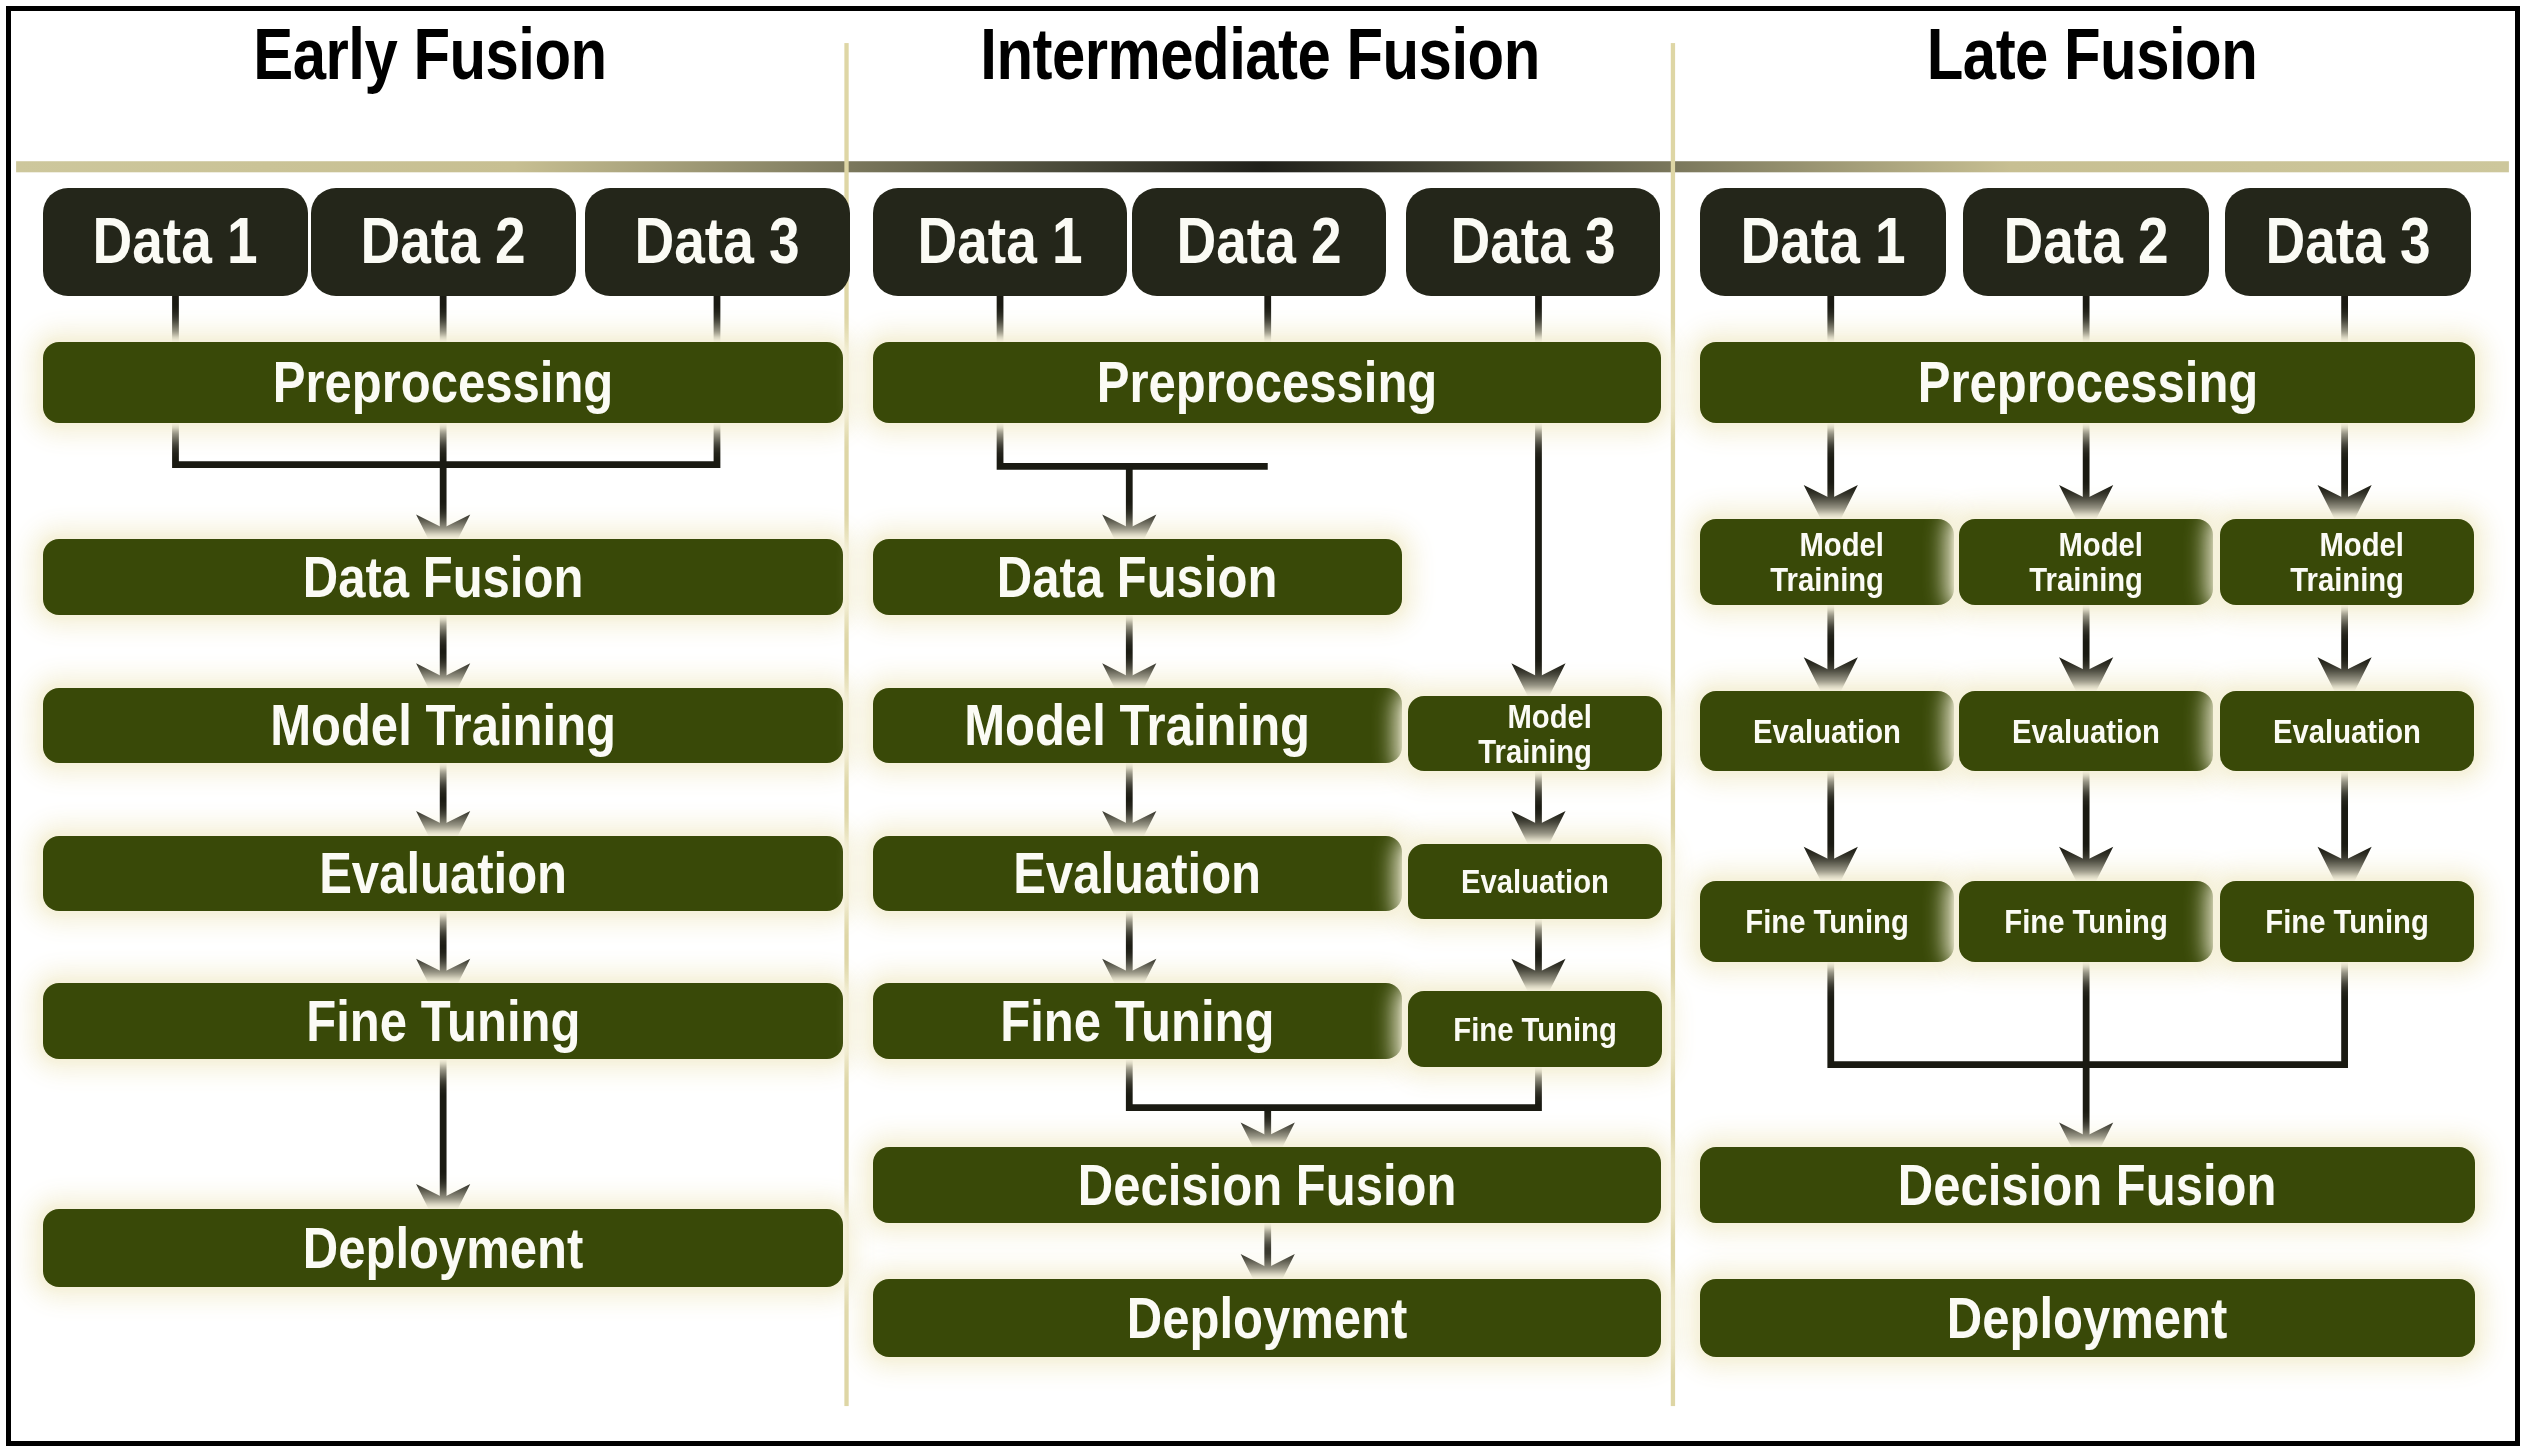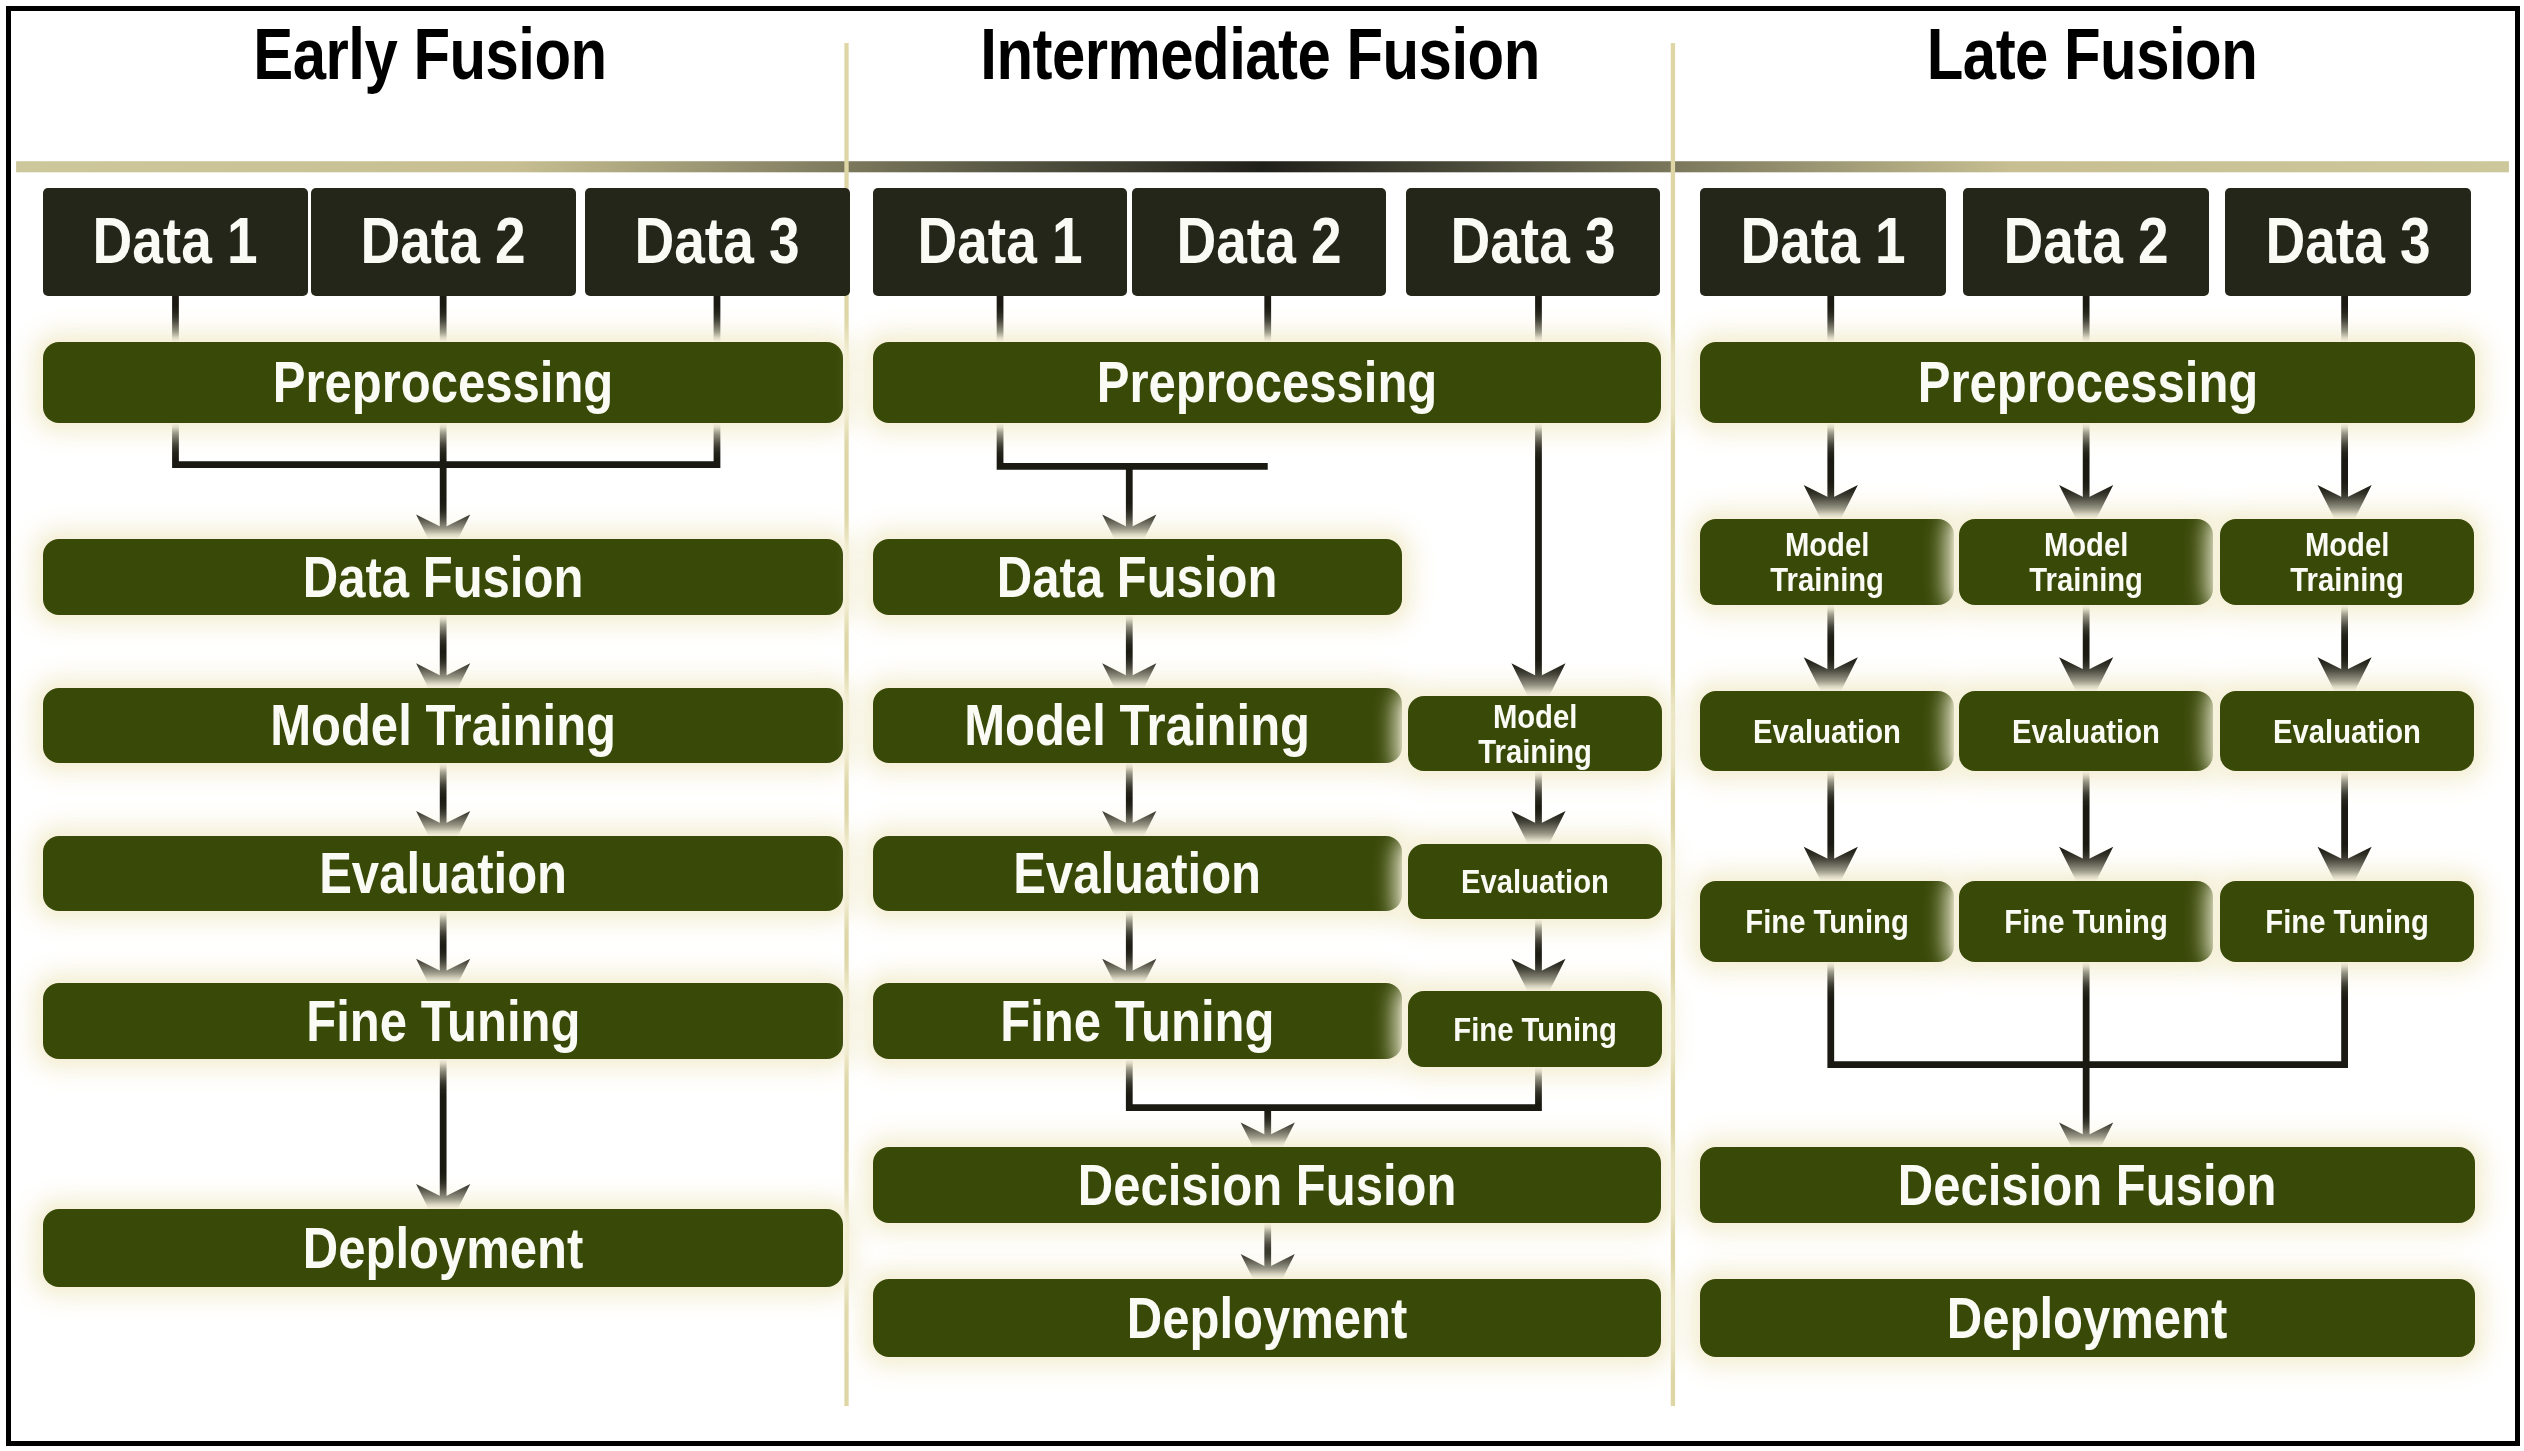--- a/index.html
+++ b/index.html
@@ -19,23 +19,23 @@
     position:absolute;box-sizing:border-box;
     display:flex;align-items:center;justify-content:center;
     text-align:center;color:#fbfbf5;
     font-family:"Liberation Sans Narrow","Liberation Sans",sans-serif;
     font-weight:700;
     border-radius:16px;
     line-height:1.02;
     overflow:hidden;
   }
   .node .lbl{transform:scaleX(0.86);transform-origin:center center;white-space:pre-line;display:block;}
-  .node.data{background:#24261a;border-radius:5px;}
+  .node.data{background:#24261a;border-radius:25px;}
   .node.proc{background:#394908;
-    box-shadow:0 0 21px 13.5px rgba(245,241,219,0.95), 0 0 6.2px 3.7px rgba(245,241,219,1);}
+    box-shadow:0 0 21px 13.5px rgba(245,241,219,0.95), 0 0 6.2px 3.7px rgba(245,241,219,1);text-align:right;}
   .node.big{font-size:57px;}
   .node.small{font-size:34px;margin-top:8px;}
   .node.datalbl{font-size:64px;}
 </style>
 </head>
 <body>
 
 <div id="stage">
   <div id="frame"></div>
 

